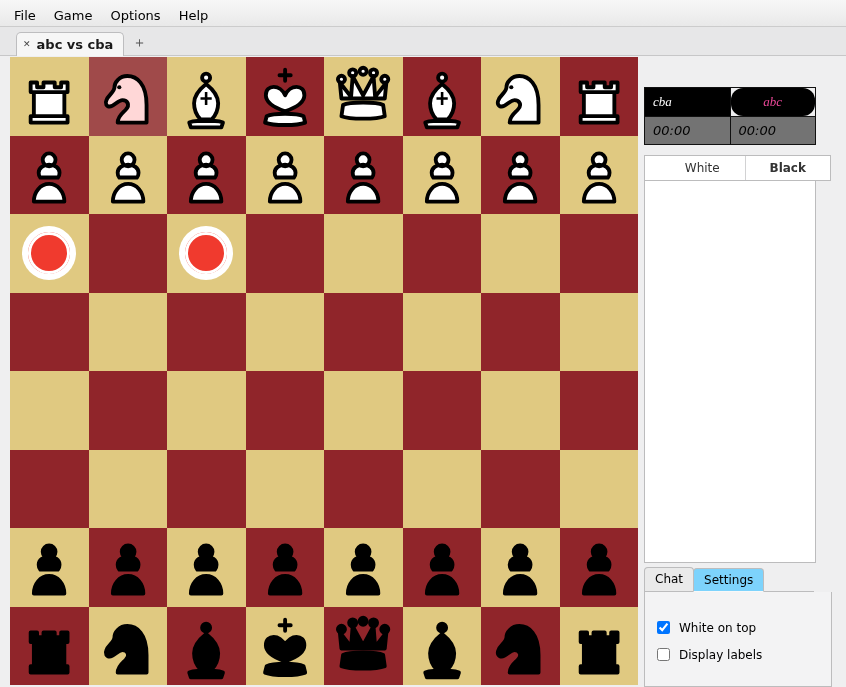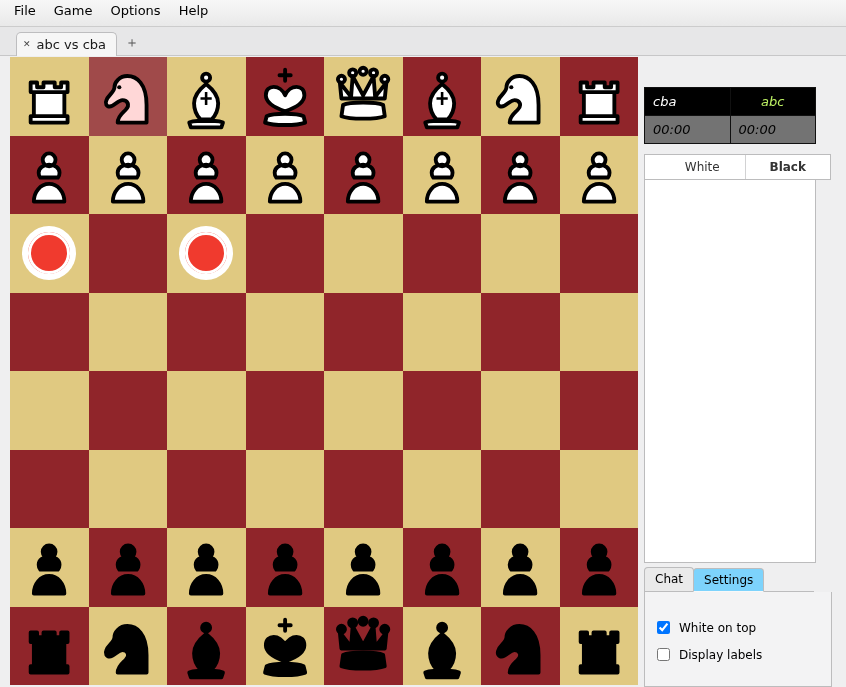--- a/index.html
+++ b/index.html
@@ -1,45 +1,45 @@
 <!DOCTYPE html>
 <html><head>
 <meta charset="utf-8">
 <style>
   html,body{margin:0;padding:0;font-family:"DejaVu Sans","Liberation Sans",Arial,sans-serif;font-size:13px;background:#efeff0;color:#000;}
   .window{width:846px;height:687px;position:relative;overflow:hidden;background:#efeff0;}
   
-  .menubar{height:26px;background:linear-gradient(#f7f7f7,#e9e9e9);border-bottom:1px solid #ccc;display:flex;align-items:flex-start;padding:0 6px;gap:2px;}
+  .menubar{height:26px;background:linear-gradient(#f7f7f7,#e9e9e9);border-bottom:1px solid #ccc;display:flex;align-items:flex-end;padding:0 6px;gap:2px;}
   .menubar .menu-item{padding:3px 8px;cursor:default;border-radius:3px;}
   
   .tabstrip{height:28px;background:#e7e7e8;border-bottom:1px solid #c7c7c8;display:flex;align-items:flex-end;padding-left:16px;gap:2px;}
   .tab{display:flex;align-items:center;gap:6px;padding:4px 10px 4px 6px;background:#f6f6f6;border:1px solid #bdbdbf;border-bottom:none;border-radius:5px 5px 0 0;position:relative;top:1px;}
   .tab .close{font-size:9px;line-height:1;font-family:Arial;color:#444;}
-  .tab .title{font-weight:400;color:#1a1a1a;}
+  .tab .title{font-weight:700;color:#1a1a1a;}
   .newtab{width:24px;height:22px;display:flex;align-items:center;justify-content:center;border:1px solid transparent;border-radius:4px;color:#555;font-size:14px;position:relative;top:0;}
   
   .content{display:flex;position:absolute;top:55px;left:0;right:0;bottom:0;}
   .board-wrap{padding:2px 0 2px 10px;}
   .board{width:628px;height:628px;display:grid;grid-template-columns:repeat(8,1fr);grid-template-rows:repeat(8,1fr);border:0;}
   .sq{display:flex;align-items:center;justify-content:center;position:relative;font-size:68px;line-height:1;}
   .sq.light{background:#e0c981;}
   .sq.dark{background:#90252a;}
   .sq.sel{background:#a04a4a;} 
   .piece{width:100%;height:100%;display:flex;align-items:center;justify-content:center;}
   .piece svg{width:92%;height:92%;}
   .move-dot{position:absolute;width:54%;height:54%;border-radius:50%;background:#f03a2e;box-shadow:0 0 0 3px #fff inset, 0 0 0 3px #fff;border:3px solid #fff;}
   
   .rightpanel{flex:0 0 200px;display:flex;flex-direction:column;margin-left:6px;margin-right:6px;}
   .clockbox{margin-top:32px;border:1px solid #111;width:170px;}
   .clockbox .row{display:flex;}
   .clockbox .cell{flex:1;padding:6px 8px;font-style:italic;font-size:13px;border-right:1px solid #111;white-space:nowrap;}
   .clockbox .cell:last-child{border-right:none;}
   .clockbox .namerow .cell.left{background:#000;color:#fff;}
-  .clockbox .namerow .cell.right{background:#000;color:#bef264;text-align:center;}
-  .clockbox .namerow{border-bottom:1px solid #111;}
+  .clockbox .namerow .cell.right{background:#000;color:#ec4899;text-align:center;border-radius:12px;}
+  .clockbox .namerow{border-bottom:1px solid #111;font-family:Liberation Serif, serif;}
   .clockbox .timerow .cell{background:#737373;color:#000;}
   .moves-hdr{display:flex;width:170px;margin-top:10px;border:1px solid #bcbcbd;background:#fff;padding-left:15px;}
   .moves-hdr .col{flex:1;text-align:center;padding:5px 0;border-right:1px solid #d2d2d3;font-size:12px;color:#333;}
   .moves-hdr .col:last-child{border-right:none;font-weight:bold;}
   .moves-list{width:170px;flex:1;background:#fff;border:1px solid #bcbcbd;border-top:none;min-height:300px;}
   
   .bottomtabs{display:flex;margin-top:4px;border-bottom:1px solid #bcbcbd;width:170px;}
   .bottomtabs .btab{padding:4px 10px;border:1px solid #bcbcbd;border-bottom:none;margin-right:-1px;background:#eaeaea;border-radius:4px 4px 0 0;font-size:12px;}
   .bottomtabs .btab.active{background:#7dd3fc;position:relative;top:1px;border-bottom:1px solid #f8f8f8;}
   .settings-panel{width:170px;border:1px solid #bcbcbd;border-top:none;background:#f3f3f4;padding:18px 8px 14px 8px;}

